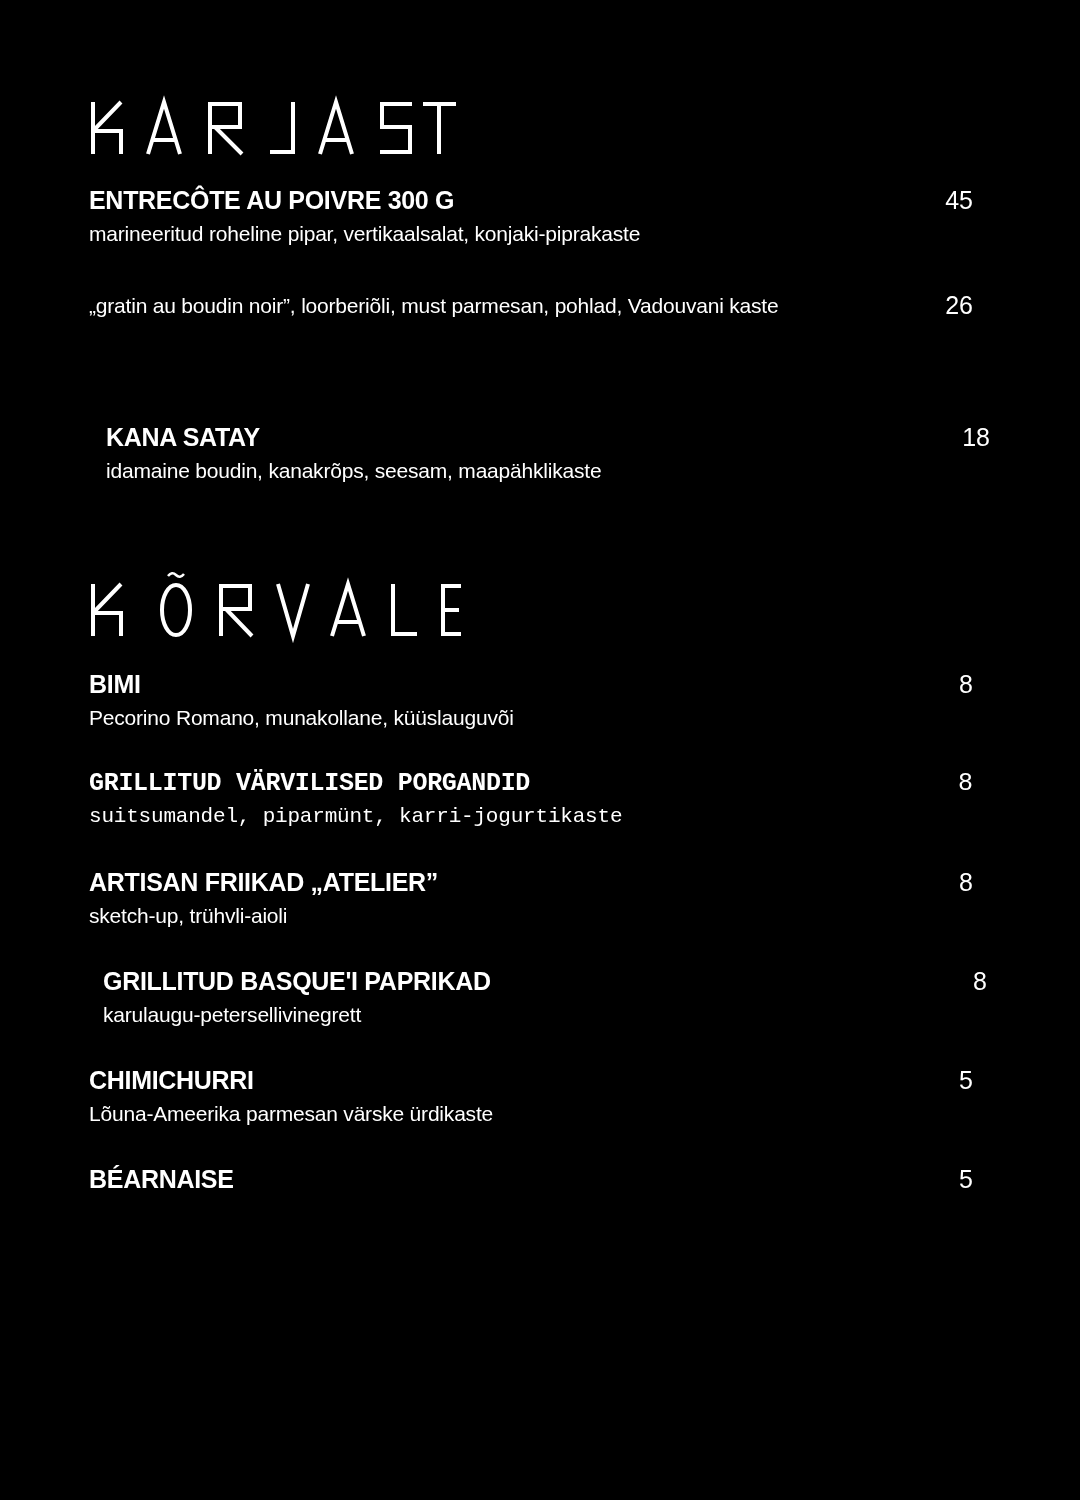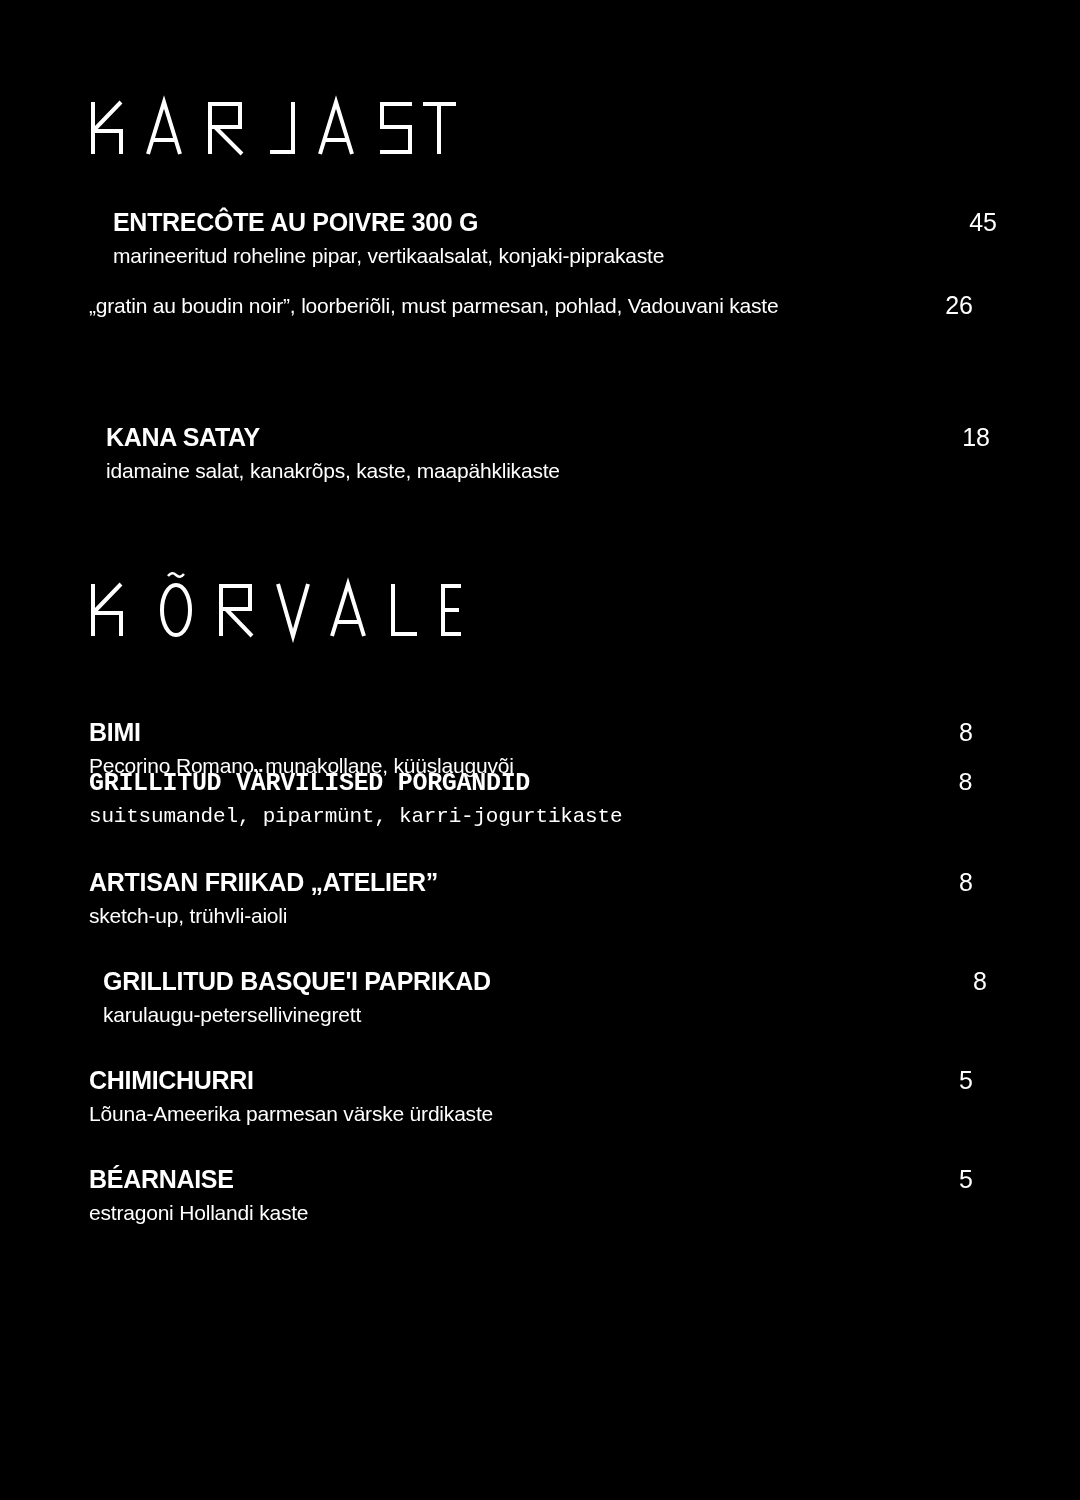--- a/index.html
+++ b/index.html
@@ -90,34 +90,34 @@
 
         <path d="M230 54 L246 2 L262 54 M235 40 H257"></path>
 
         <path d="M322 4 H292 V27 H320 V52 H290"></path>
 
         <path d="M333 4 H366 M349 4 V54"></path>
       </g>
     </svg>
   </div>
 
-  <div class="item" style="top:206px;margin-left:24px;">
+  <div class="item" style="top:184px;">
     <div class="item-name">ENTRECÔTE AU POIVRE 300 G</div>
     <div class="item-desc">marineeritud roheline pipar, vertikaalsalat, konjaki-piprakaste</div>
     <div class="item-price">45</div>
   </div>
 
   <div class="item" style="top:289px;">
     <div class="item-desc" style="width:760px;">„gratin au boudin noir”, loorberiõli, must parmesan, pohlad, Vadouvani kaste</div>
     <div class="item-price">26</div>
   </div>
 
   <div class="item" style="top:421px;margin-left:17px;">
     <div class="item-name">KANA SATAY</div>
-    <div class="item-desc">idamaine salat, kanakrõps, kaste, maapähklikaste</div>
+    <div class="item-desc">idamaine boudin, kanakrõps, seesam, maapähklikaste</div>
     <div class="item-price">18</div>
   </div>
 
   <div class="section-title" style="top:582px;">
     <span class="sr">KÕRVALE</span>
     <svg width="380" height="56" viewBox="0 0 380 56">
       <g fill="none" stroke="#ffffff" stroke-width="4" stroke-linecap="butt" stroke-linejoin="miter">
 
         <path d="M3 2 V54 M3 31 H31 V54 M3 31 L31 2"></path>
 
@@ -130,21 +130,21 @@
 
         <path d="M242 54 L258 2 L274 54 M247 40 H269"></path>
 
         <path d="M303 2 V52 H327"></path>
 
         <path d="M371 4 H353 V52 H371 M353 28 H369"></path>
       </g>
     </svg>
   </div>
 
-  <div class="item" style="top:668px;margin-top:48px;">
+  <div class="item" style="top:668px;">
     <div class="item-name">BIMI</div>
     <div class="item-desc">Pecorino Romano, munakollane, küüslauguvõi</div>
     <div class="item-price">8</div>
   </div>
 
   <div class="item" style="top:767px;font-family:Liberation Mono, monospace;">
     <div class="item-name">GRILLITUD VÄRVILISED PORGANDID</div>
     <div class="item-desc">suitsumandel, piparmünt, karri-jogurtikaste</div>
     <div class="item-price">8</div>
   </div>
@@ -162,17 +162,16 @@
   </div>
 
   <div class="item" style="top:1064px;">
     <div class="item-name">CHIMICHURRI</div>
     <div class="item-desc">Lõuna-Ameerika parmesan värske ürdikaste</div>
     <div class="item-price">5</div>
   </div>
 
   <div class="item" style="top:1163px;">
     <div class="item-name">BÉARNAISE</div>
-    <div class="item-desc">estragoni Hollandi kaste</div>
     <div class="item-price">5</div>
   </div>
 
 </div>
 
 </body></html>

